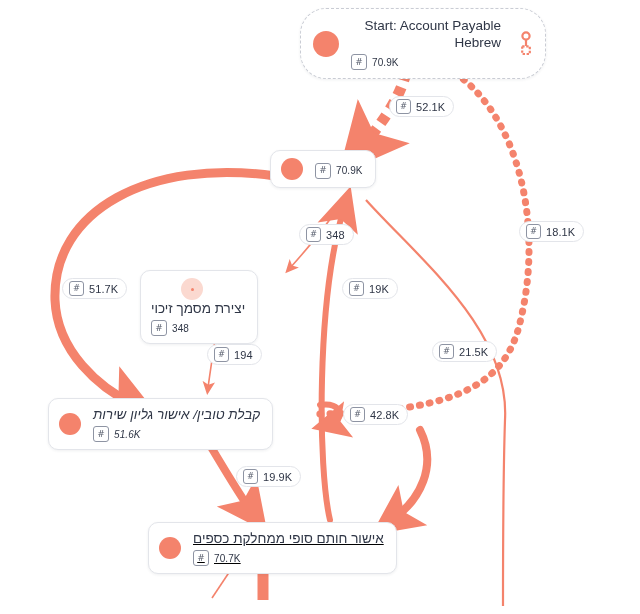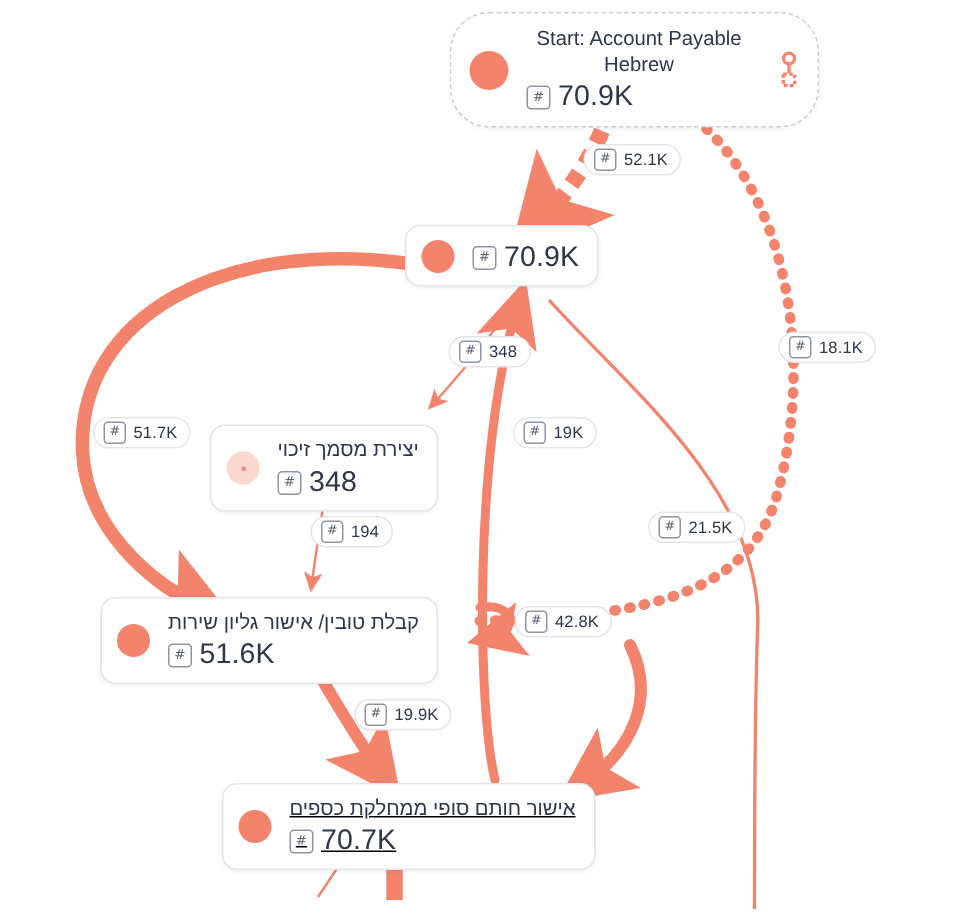--- a/index.html
+++ b/index.html
@@ -78,21 +78,21 @@
     font-size: 13.5px;
     line-height: 17px;
     color: #2f3646;
     white-space: nowrap;
     direction: rtl;
     unicode-bidi: plaintext;
     text-align: right;
   }
   .node.start-node .node-title {
     direction: ltr;
-    text-align: center;
+    text-align: right;
     white-space: normal;
     max-width: 180px;
   }
   .node-metric {
     display: flex;
     align-items: center;
     gap: 5px;
     margin-top: 3px;
   }
   .hash-badge {
@@ -102,21 +102,21 @@
     width: 14px;
     height: 14px;
     border: 1px solid #8e94a3;
     border-radius: 3px;
     font-size: 9px;
     line-height: 1;
     color: #5b6170;
     font-family: "DejaVu Sans", sans-serif;
   }
   .metric-value {
-    font-size: 19px;
+    font-size: 10px;
     color: #2f3646;
     letter-spacing: 0.1px;
   }
   .start-flag {
     margin-left: auto;
     padding-left: 18px;
     display: flex;
     align-items: center;
   }
 
@@ -199,32 +199,32 @@
   <div class="node" style="left:270px; top:150px;">
     <span class="node-dot"></span>
     <span class="node-body">
       <span class="node-metric">
         <span class="hash-badge">#</span>
         <span class="metric-value">70.9K</span>
       </span>
     </span>
   </div>
 
-  <div class="node" style="left:140px; top:283px;">
+  <div class="node" style="left:140px; top:270px;flex-direction:column;">
     <span class="node-dot faded"></span>
     <span class="node-body">
       <span class="node-title">יצירת מסמך זיכוי</span>
       <span class="node-metric">
         <span class="hash-badge">#</span>
         <span class="metric-value">348</span>
       </span>
     </span>
   </div>
 
-  <div class="node" style="left:67px; top:398px;">
+  <div class="node" style="left:48px; top:398px;font-style:italic;">
     <span class="node-dot"></span>
     <span class="node-body">
       <span class="node-title">קבלת טובין/ אישור גליון שירות</span>
       <span class="node-metric">
         <span class="hash-badge">#</span>
         <span class="metric-value">51.6K</span>
       </span>
     </span>
   </div>
 

